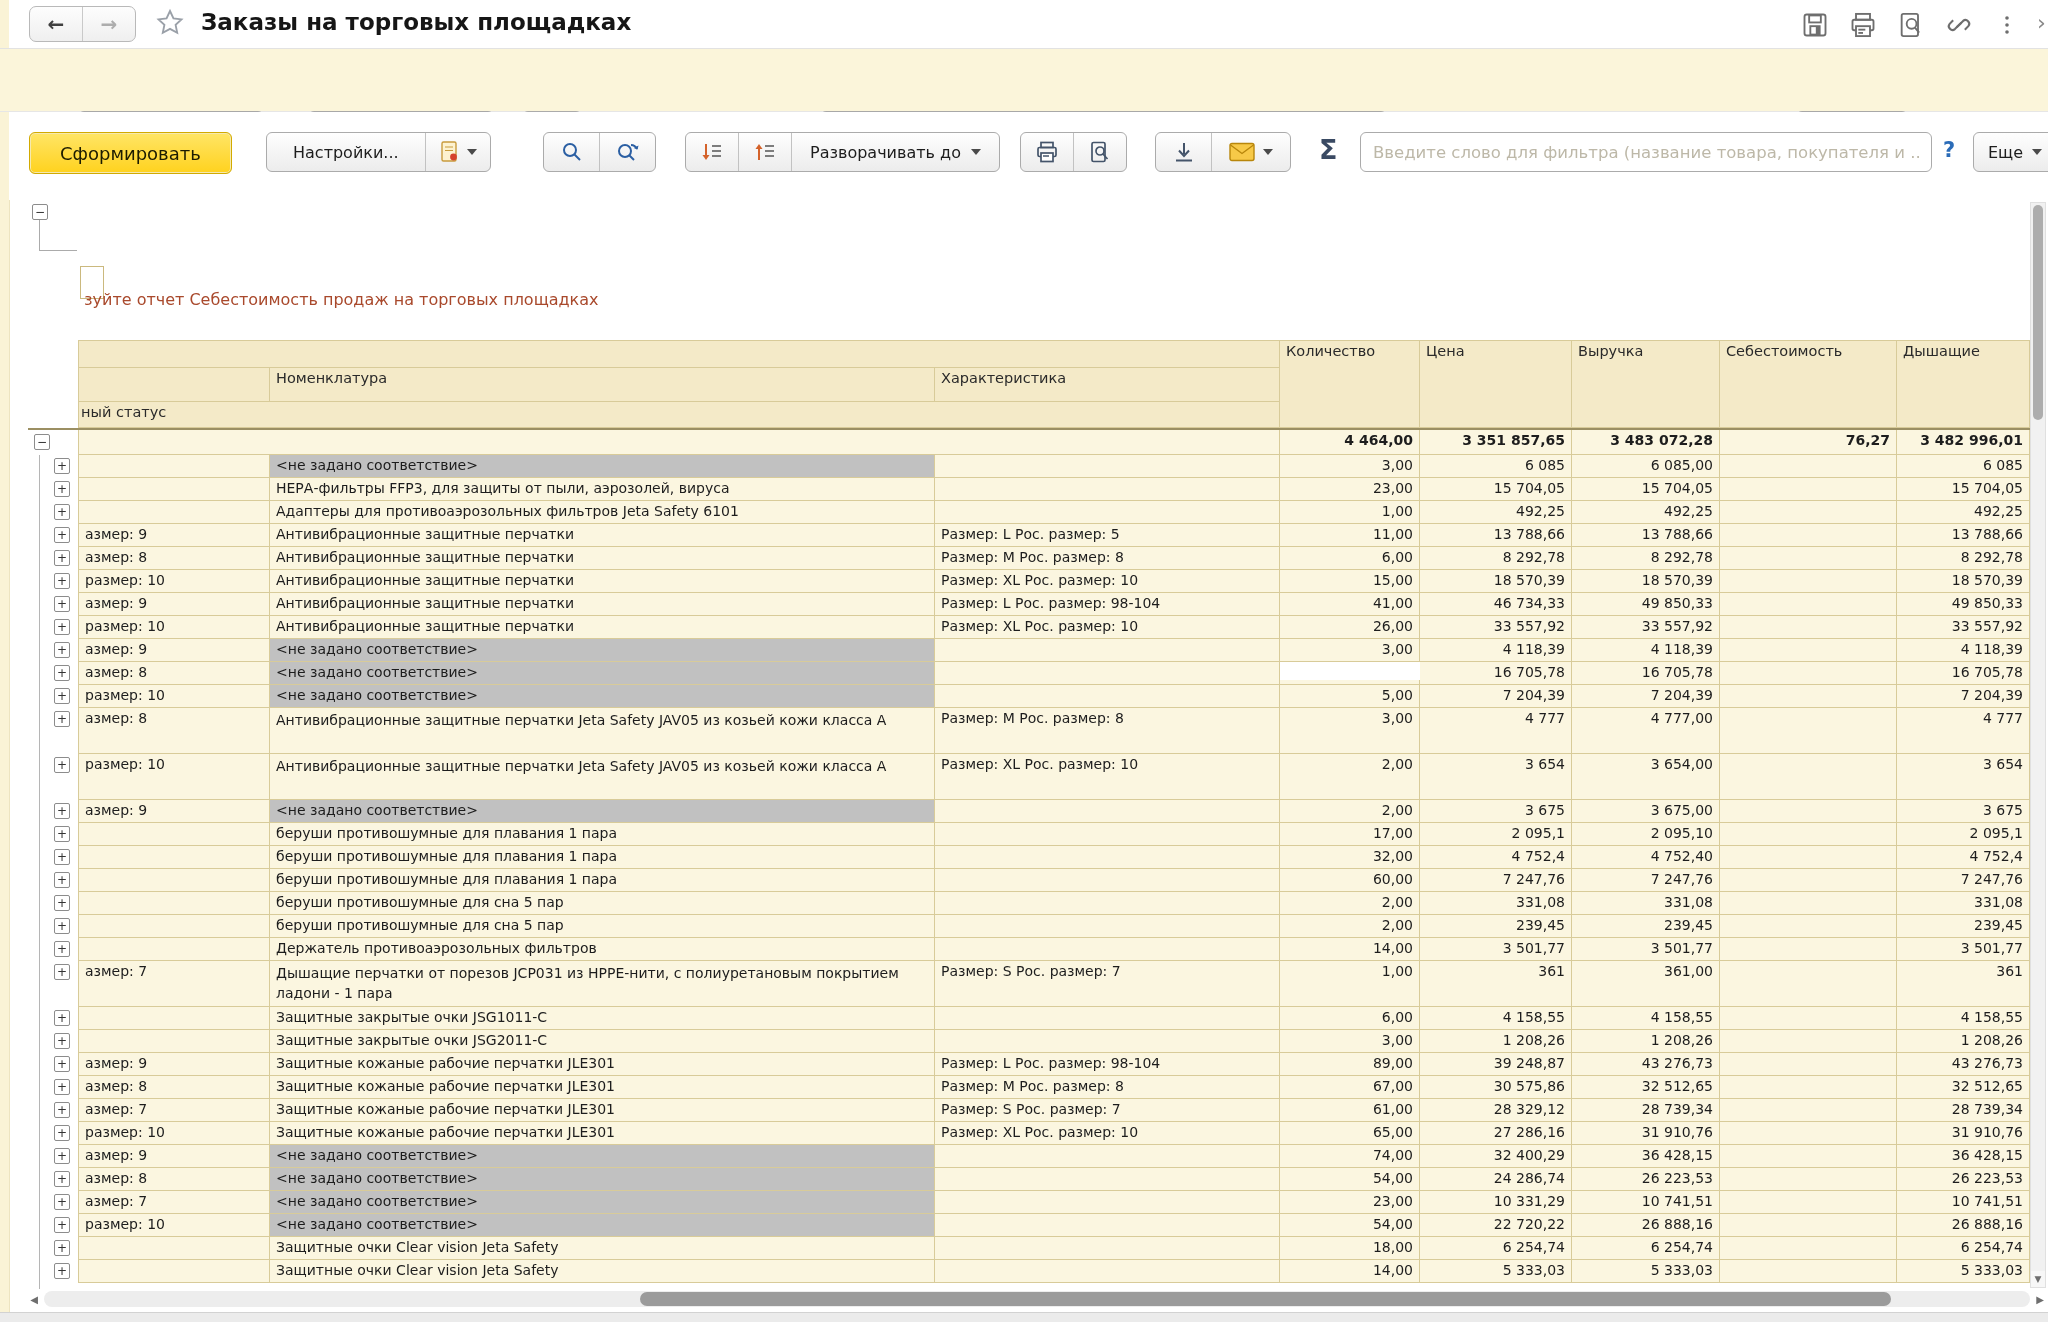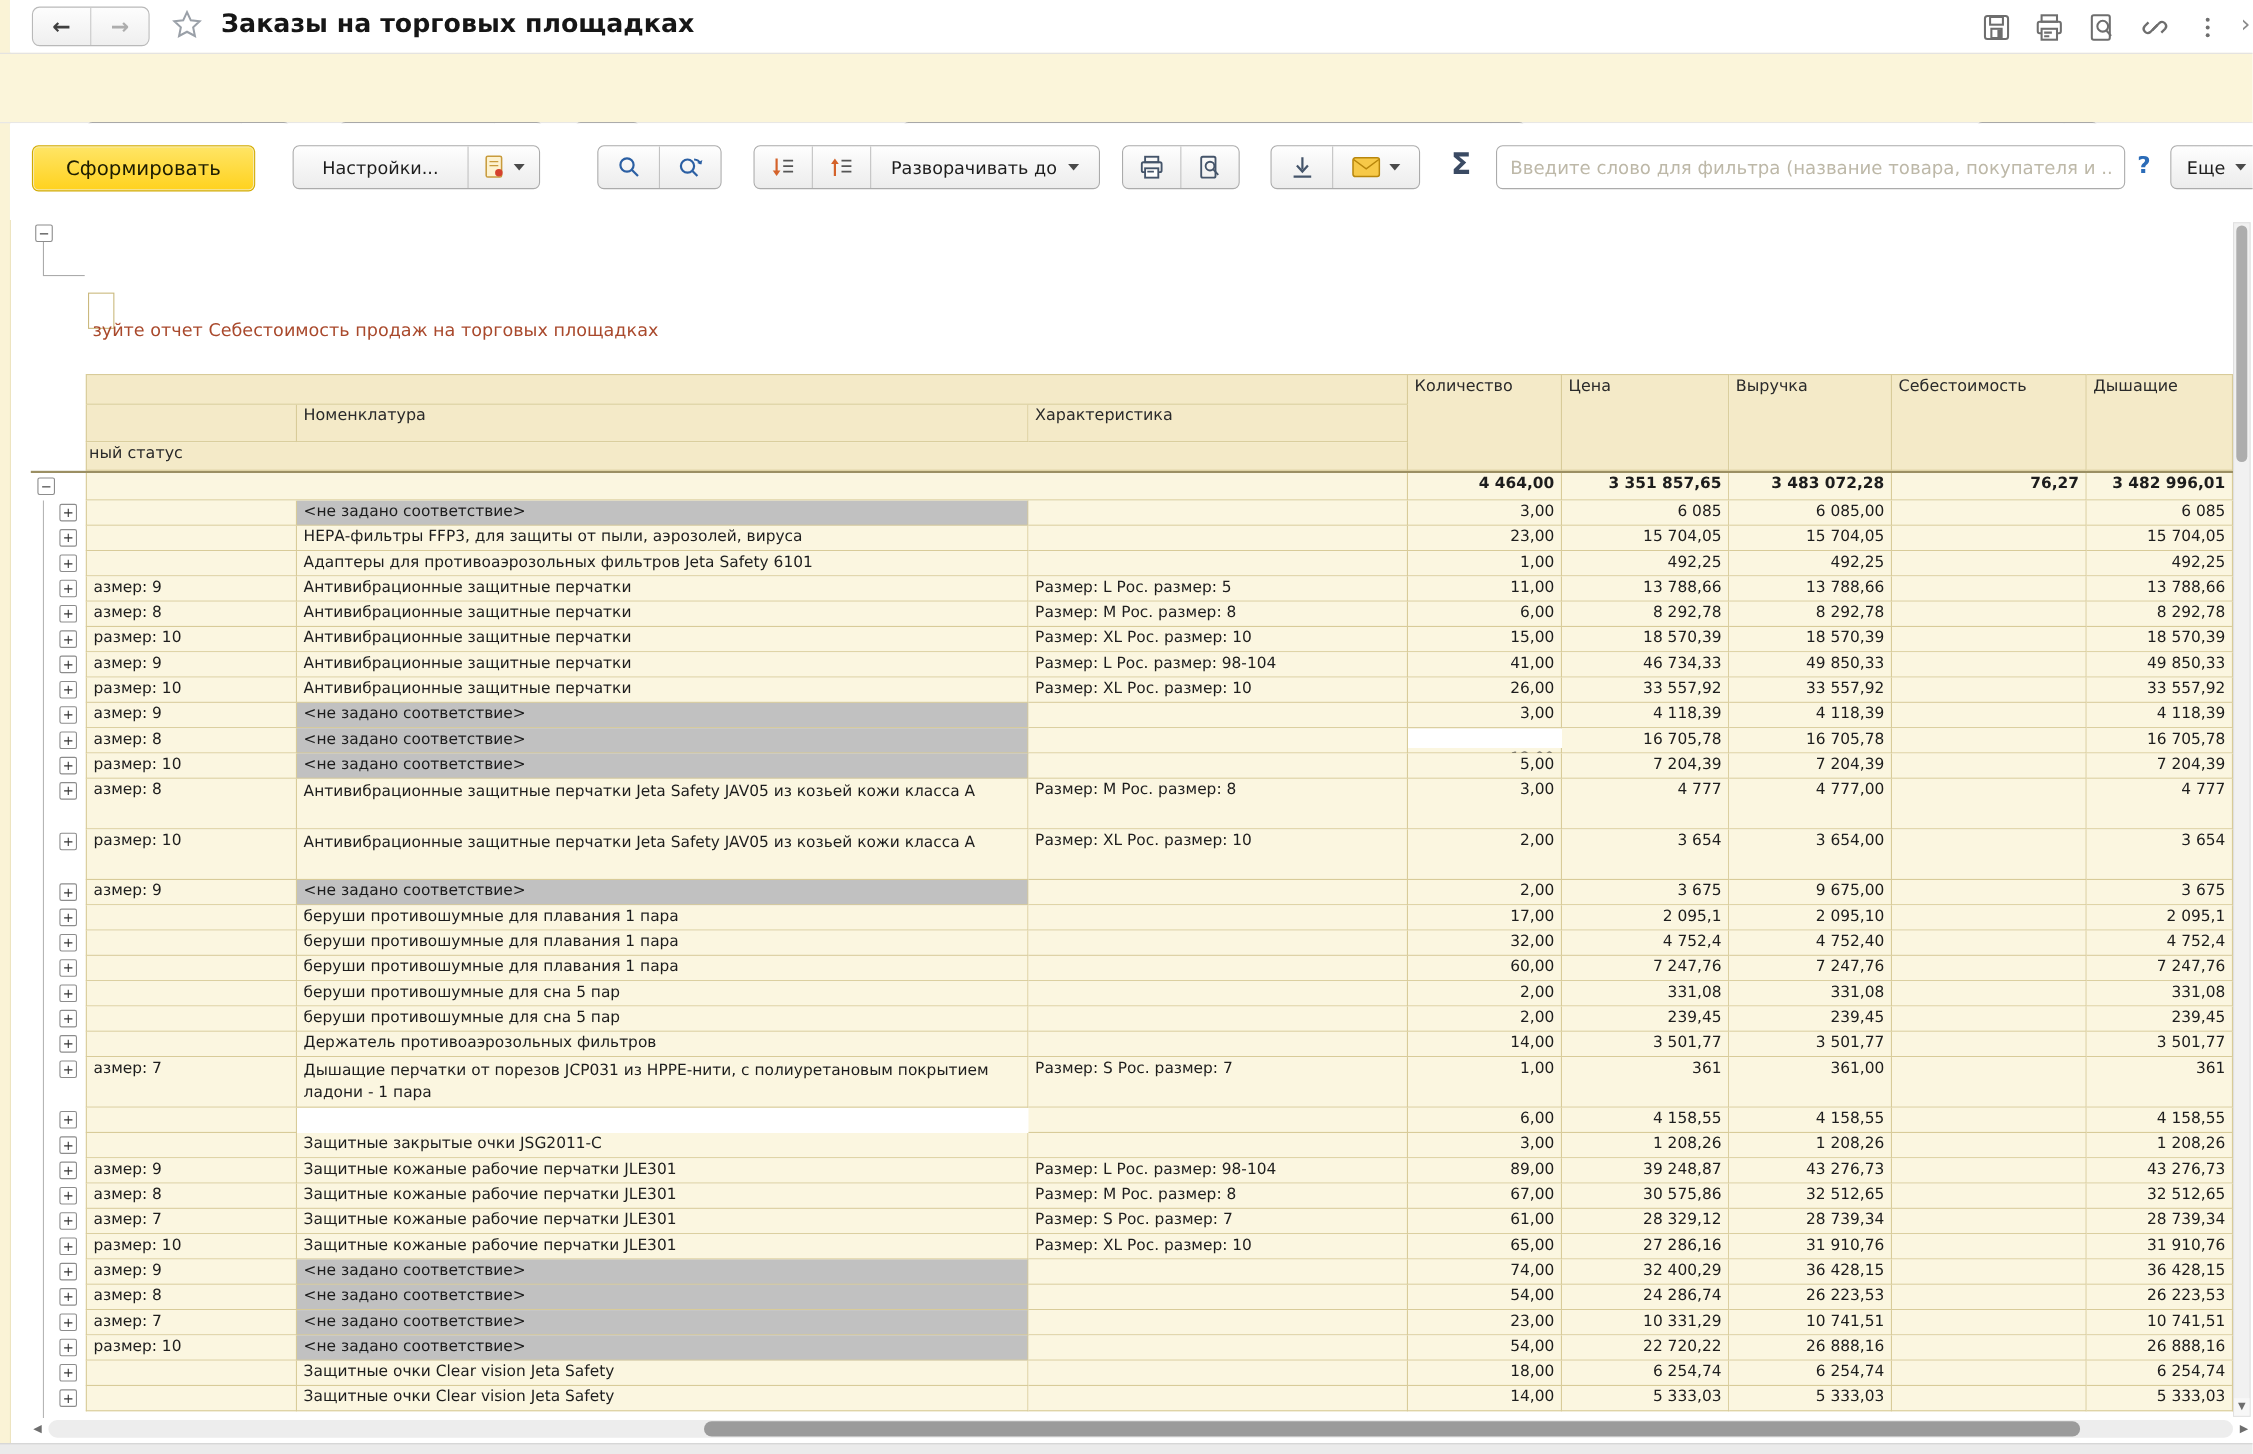--- a/index.html
+++ b/index.html
@@ -538,21 +538,21 @@
           </div>
           <div class="grid" style="grid-template-rows: 23px;">
             <div class="gutcell" style="grid-column: 1;">
               <div class="grpbox rowplus">+</div>
             </div>
             <div class="cell bl" style="grid-column: 2;">азмер: 9</div>
             <div class="cell graycell " style="grid-column: 3;">&lt;не задано соответствие&gt;</div>
             <div class="cell " style="grid-column: 4;"></div>
             <div class="cell num" style="grid-column: 5;">2,00</div>
             <div class="cell num" style="grid-column: 6;">3 675</div>
-            <div class="cell num" style="grid-column: 7;">9 675,00</div>
+            <div class="cell num" style="grid-column: 7;">3 675,00</div>
             <div class="cell num" style="grid-column: 8;"></div>
             <div class="cell num" style="grid-column: 9;">3 675</div>
           </div>
           <div class="grid" style="grid-template-rows: 23px;">
             <div class="gutcell" style="grid-column: 1;">
               <div class="grpbox rowplus">+</div>
             </div>
             <div class="cell bl" style="grid-column: 2;"></div>
             <div class="cell " style="grid-column: 3;">беруши противошумные для плавания 1 пара</div>
             <div class="cell " style="grid-column: 4;"></div>
@@ -638,20 +638,21 @@
             <div class="cell num" style="grid-column: 6;">361</div>
             <div class="cell num" style="grid-column: 7;">361,00</div>
             <div class="cell num" style="grid-column: 8;"></div>
             <div class="cell num" style="grid-column: 9;">361</div>
           </div>
           <div class="grid" style="grid-template-rows: 23px;">
             <div class="gutcell" style="grid-column: 1;">
               <div class="grpbox rowplus">+</div>
             </div>
             <div class="cell bl" style="grid-column: 2;"></div>
+            <div class="cell " style="grid-column: 3;">Защитные закрытые очки JSG1011-C</div>
             <div class="cell " style="grid-column: 4;"></div>
             <div class="cell num" style="grid-column: 5;">6,00</div>
             <div class="cell num" style="grid-column: 6;">4 158,55</div>
             <div class="cell num" style="grid-column: 7;">4 158,55</div>
             <div class="cell num" style="grid-column: 8;"></div>
             <div class="cell num" style="grid-column: 9;">4 158,55</div>
           </div>
           <div class="grid" style="grid-template-rows: 23px;">
             <div class="gutcell" style="grid-column: 1;">
               <div class="grpbox rowplus">+</div>

